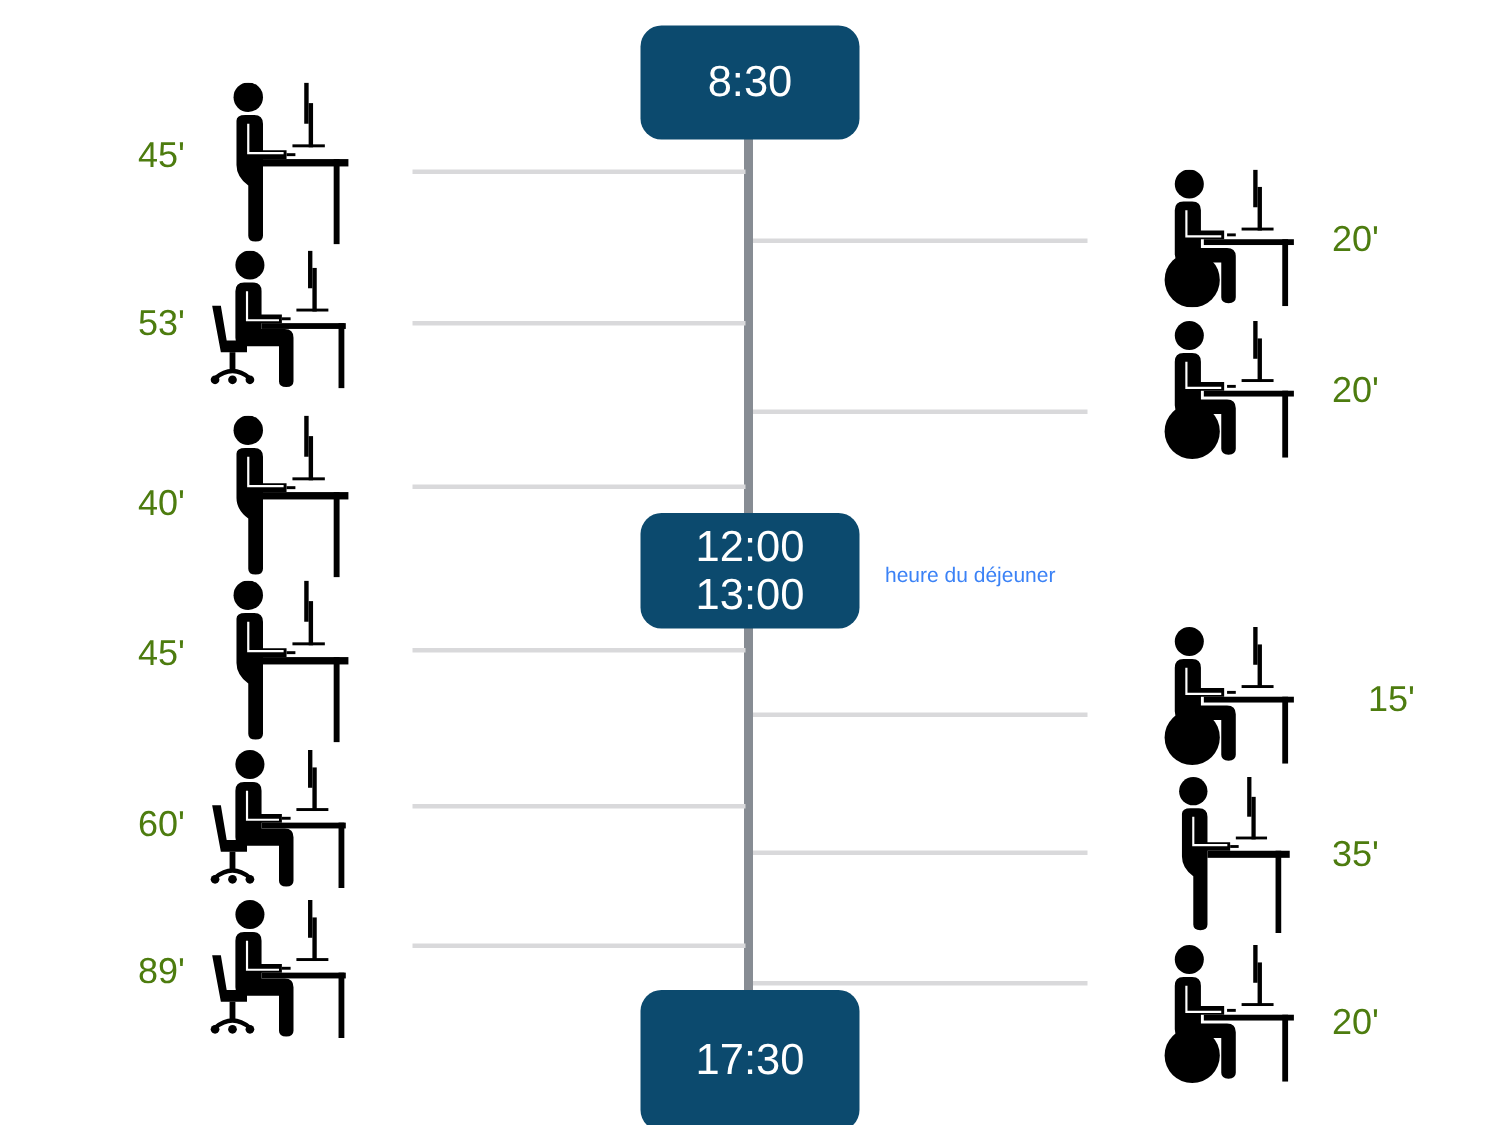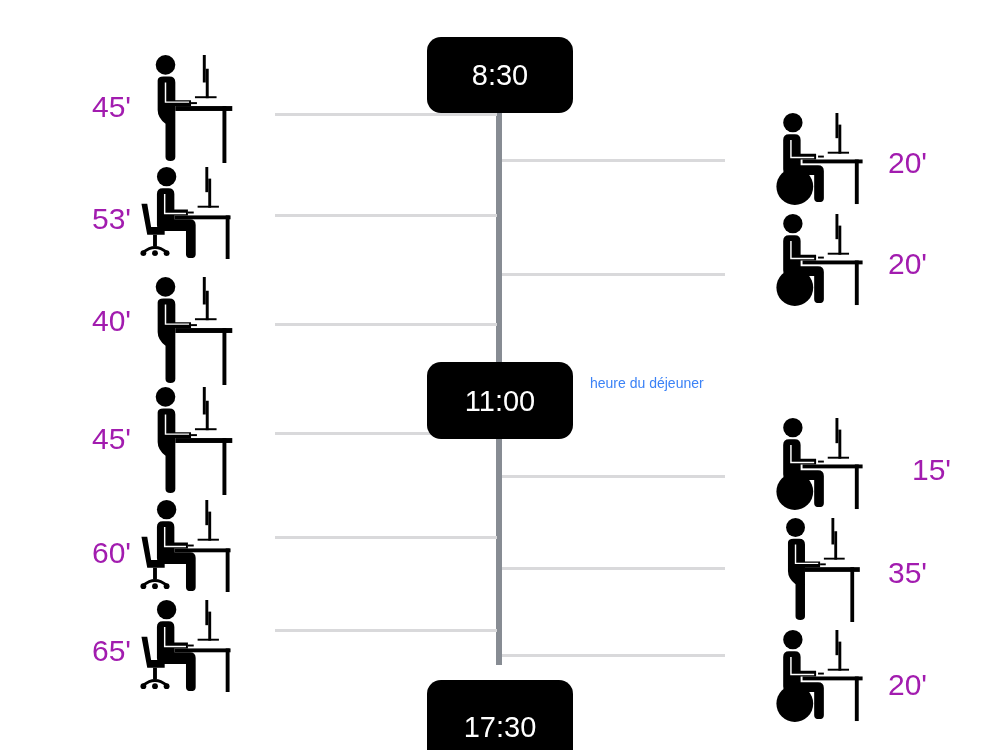--- a/index.html
+++ b/index.html
@@ -1,20 +1,20 @@
 <!DOCTYPE html>
 <html><head>
 <meta charset="utf-8">
 <style>
   html, body { margin:0; padding:0; background:#ffffff; }
   body { width:1000px; height:750px; position:relative; overflow:hidden; font-family:"Liberation Sans", sans-serif; }
   .axis { position:absolute; left:496px; top:90px; width:6px; height:575px; background:#878c93; }
   .hline { position:absolute; height:3px; background:#d9d9db; }
-  .timebox { position:absolute; left:427px; width:146px; background:#000000; border-radius:14px; color:#ffffff; font-size:29px; text-align:center; display:flex; flex-direction:column; justify-content:center; line-height:32px;margin-top:20px; }
-  .label { position:absolute; font-size:30px; color:#a21caf; }
+  .timebox { position:absolute; left:427px; width:146px; background:#0c4a6e; border-radius:14px; color:#ffffff; font-size:29px; text-align:center; display:flex; flex-direction:column; justify-content:center; line-height:32px; }
+  .label { position:absolute; font-size:24px; color:#4d7c0f; }
   .note { position:absolute; font-size:14px; color:#3b82f6; }
   .icon { position:absolute; }
 </style>
 </head>
 <body>
 
 <svg width="0" height="0" style="position:absolute">
   <defs>
     <symbol id="sym-standing" viewBox="0 0 80 110">
       <circle cx="12" cy="10" r="10" fill="#000"></circle>
@@ -71,53 +71,54 @@
 <div class="hline" style="left:502px; top:159px; width:223px;"></div>
 <div class="hline" style="left:502px; top:273px; width:223px;"></div>
 <div class="hline" style="left:502px; top:475px; width:223px;"></div>
 <div class="hline" style="left:502px; top:567px; width:223px;"></div>
 <div class="hline" style="left:502px; top:654px; width:223px;"></div>
 
 <div class="timebox" style="top:17px; height:76px;">
   <span>8:30</span>
 </div>
 <div class="timebox" style="top:342px; height:77px;">
-  <span>11:00</span>
+  <span>12:00</span>
+  <span>13:00</span>
 </div>
 <div class="note" style="left:590px; top:375px;">heure du déjeuner</div>
 <div class="timebox" style="top:660px; height:94px;">
   <span>17:30</span>
 </div>
 
 <div class="label" style="left:92px; top:90px;">45'</div>
 <svg class="icon" style="left:153px; top:55px;" width="80" height="108">
     <use href="#sym-standing"></use>
   </svg>
 
 <div class="label" style="left:92px; top:202px;">53'</div>
 <svg class="icon" style="left:138px; top:167px;" width="95" height="92">
     <use href="#sym-chair"></use>
   </svg>
 
-<div class="label" style="left:92px; top:304px;text-align:center;">40'</div>
+<div class="label" style="left:92px; top:322px;text-align:center;">40'</div>
 <svg class="icon" style="left:153px; top:277px;" width="80" height="108">
     <use href="#sym-standing"></use>
   </svg>
 
 <div class="label" style="left:92px; top:422px;">45'</div>
 <svg class="icon" style="left:153px; top:387px;" width="80" height="108">
     <use href="#sym-standing"></use>
   </svg>
 
 <div class="label" style="left:92px; top:536px;">60'</div>
 <svg class="icon" style="left:138px; top:500px;" width="95" height="92">
     <use href="#sym-chair"></use>
   </svg>
 
-<div class="label" style="left:92px; top:634px;">65'</div>
+<div class="label" style="left:92px; top:634px;">89'</div>
 <svg class="icon" style="left:138px; top:600px;" width="95" height="92">
     <use href="#sym-chair"></use>
   </svg>
 
 <svg class="icon" style="left:772px; top:113px;" width="95" height="92">
     <use href="#sym-ball"></use>
   </svg>
 <div class="label" style="left:888px; top:146px;">20'</div>
 
 <svg class="icon" style="left:772px; top:214px;" width="95" height="92">

